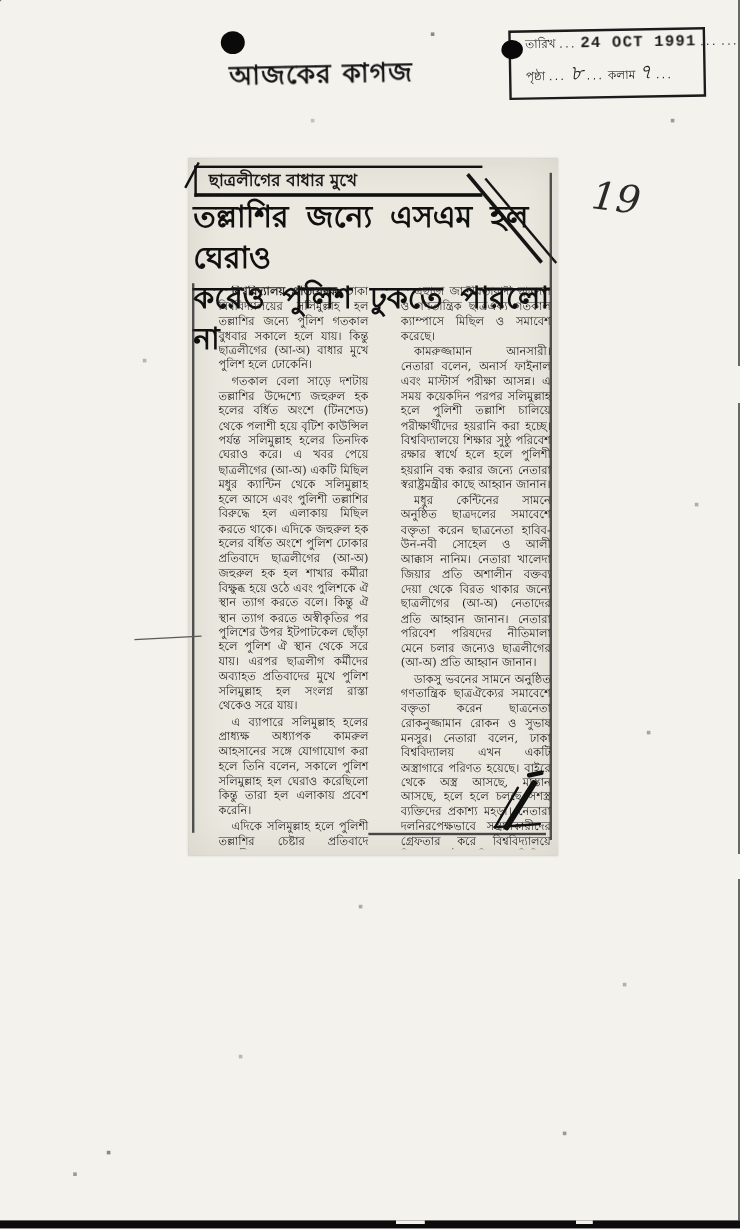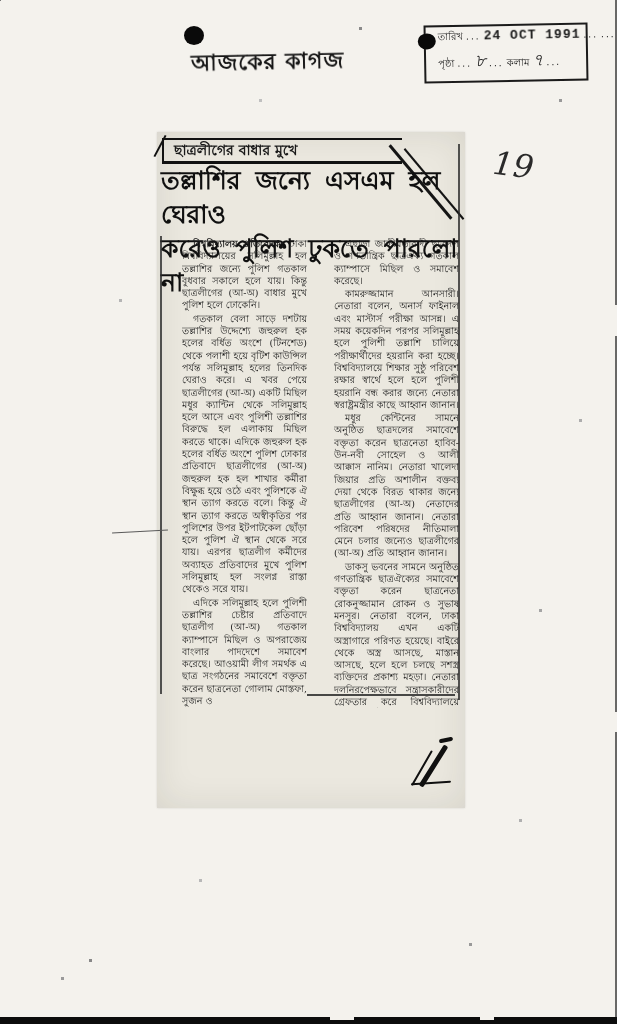--- a/index.html
+++ b/index.html
@@ -32,21 +32,21 @@
   .stamp-row{display:flex;align-items:baseline;gap:3px;padding:2px 4px 0 12px;white-space:nowrap;}
   .stamp-label{font-size:10px;font-weight:400;}
   .stamp-dots{font-size:9px;letter-spacing:2px;color:#222;}
   .stamp-date{font-family:"Liberation Mono",monospace;font-weight:700;font-size:13px;letter-spacing:1px;filter:blur(.2px);}
   .hand{font-family:"DejaVu Serif",serif;font-style:italic;font-weight:400;color:#222;}
   .hand-pg{font-size:17px;transform:rotate(-6deg);display:inline-block;}
   .hand-col{font-size:17px;transform:rotate(4deg);display:inline-block;}
   .hand-number{position:absolute;left:493px;top:146px;font-family:"DejaVu Serif",serif;
     font-size:32px;font-style:italic;color:#2a2a2a;transform:rotate(7deg);font-weight:400;}
   
-  .clipping{position:absolute;left:157px;top:132px;width:308px;height:676px;
+  .clipping{position:absolute;left:157px;top:132px;width:308px;height:581px;
     background:#ebe8df;box-shadow:inset 0 0 35px rgba(40,40,30,.10), 0 0 2px rgba(0,0,0,.12);
     color:#191919;}
   .kicker-box{position:absolute;left:5px;top:6px;width:240px;height:26px;
     border-top:2px solid #111;border-bottom:3px solid #111;border-left:2px solid #111;
     font-family:"DejaVu Sans",sans-serif;font-weight:700;font-size:14px;
     display:flex;align-items:center;padding-left:10px;box-sizing:border-box;filter:blur(.15px);}
   .kicker-slash{position:absolute;left:2px;top:2px;width:2px;height:24px;background:#111;transform:rotate(28deg);}
   .headline{position:absolute;left:4px;top:34px;width:300px;
     font-family:Liberation Mono, monospace;font-weight:700;font-size:25px;line-height:34px;
     color:#101010;filter:blur(.2px);}
@@ -113,20 +113,21 @@
     </div>
 
     <div class="rule-left"></div>
     <div class="rule-right"></div>
     <div class="rule-bottom-col2"></div>
 
     <div class="columns">
       <div class="col">
         <p class="first"><span class="byline">বিশ্ববিদ্যালয় প্রতিবেদক:</span> <span>ঢাকা বিশ্ববিদ্যালয়ের সলিমুল্লাহ হল তল্লাশির জন্যে পুলিশ গতকাল বুধবার সকালে হলে যায়। কিন্তু ছাত্রলীগের (আ-অ) বাধার মুখে পুলিশ হলে ঢোকেনি।</span></p>
         <p>গতকাল বেলা সাড়ে দশটায় তল্লাশির উদ্দেশ্যে জহুরুল হক হলের বর্ধিত অংশে (টিনশেড) থেকে পলাশী হয়ে বৃটিশ কাউন্সিল পর্যন্ত সলিমুল্লাহ হলের তিনদিক ঘেরাও করে। এ খবর পেয়ে ছাত্রলীগের (আ-অ) একটি মিছিল মধুর ক্যান্টিন থেকে সলিমুল্লাহ হলে আসে এবং পুলিশী তল্লাশির বিরুদ্ধে হল এলাকায় মিছিল করতে থাকে। এদিকে জহুরুল হক হলের বর্ধিত অংশে পুলিশ ঢোকার প্রতিবাদে ছাত্রলীগের (আ-অ) জহুরুল হক হল শাখার কর্মীরা বিক্ষুব্ধ হয়ে ওঠে এবং পুলিশকে ঐ স্থান ত্যাগ করতে বলে। কিন্তু ঐ স্থান ত্যাগ করতে অস্বীকৃতির পর পুলিশের উপর ইটপাটকেল ছোঁড়া হলে পুলিশ ঐ স্থান থেকে সরে যায়। এরপর ছাত্রলীগ কর্মীদের অব্যাহত প্রতিবাদের মুখে পুলিশ সলিমুল্লাহ হল সংলগ্ন রাস্তা থেকেও সরে যায়।</p>
+        <p>এ ব্যাপারে সলিমুল্লাহ হলের প্রাধ্যক্ষ অধ্যাপক কামরুল আহসানের সঙ্গে যোগাযোগ করা হলে তিনি বলেন, সকালে পুলিশ সলিমুল্লাহ হল ঘেরাও করেছিলো কিন্তু তারা হল এলাকায় প্রবেশ করেনি।</p>
         <p>এদিকে সলিমুল্লাহ হলে পুলিশী তল্লাশির চেষ্টার প্রতিবাদে ছাত্রলীগ (আ-অ) গতকাল ক্যাম্পাসে মিছিল ও অপরাজেয় বাংলার পাদদেশে সমাবেশ করেছে। আওয়ামী লীগ সমর্থক এ ছাত্র সংগঠনের সমাবেশে বক্তৃতা করেন ছাত্রনেতা গোলাম মোস্তফা, সুজন ও</p>
       </div>
       <div class="col">
         <p>এছাড়া জাতীয়তাবাদী ছাত্রদল ও গণতান্ত্রিক ছাত্রঐক্য গতকাল ক্যাম্পাসে মিছিল ও সমাবেশ করেছে।</p>
         <p>কামরুজ্জামান আনসারী। নেতারা বলেন, অনার্স ফাইনাল এবং মাস্টার্স পরীক্ষা আসন্ন। এ সময় কয়েকদিন পরপর সলিমুল্লাহ হলে পুলিশী তল্লাশি চালিয়ে পরীক্ষার্থীদের হয়রানি করা হচ্ছে। বিশ্ববিদ্যালয়ে শিক্ষার সুষ্ঠু পরিবেশ রক্ষার স্বার্থে হলে হলে পুলিশী হয়রানি বন্ধ করার জন্যে নেতারা স্বরাষ্ট্রমন্ত্রীর কাছে আহ্বান জানান।</p>
         <p>মধুর কেন্টিনের সামনে অনুষ্ঠিত ছাত্রদলের সমাবেশে বক্তৃতা করেন ছাত্রনেতা হাবিব-উন-নবী সোহেল ও আলী আক্কাস নানিম। নেতারা খালেদা জিয়ার প্রতি অশালীন বক্তব্য দেয়া থেকে বিরত থাকার জন্যে ছাত্রলীগের (আ-অ) নেতাদের প্রতি আহ্বান জানান। নেতারা পরিবেশ পরিষদের নীতিমালা মেনে চলার জন্যেও ছাত্রলীগের (আ-অ) প্রতি আহ্বান জানান।</p>
         <p>ডাকসু ভবনের সামনে অনুষ্ঠিত গণতান্ত্রিক ছাত্রঐক্যের সমাবেশে বক্তৃতা করেন ছাত্রনেতা রোকনুজ্জামান রোকন ও সুভাষ মনসুর। নেতারা বলেন, ঢাকা বিশ্ববিদ্যালয় এখন একটি অস্ত্রাগারে পরিণত হয়েছে। বাইরে থেকে অস্ত্র আসছে, মাস্তান আসছে, হলে হলে চলছে সশস্ত্র ব্যক্তিদের প্রকাশ্য মহড়া। নেতারা দলনিরপেক্ষভাবে সন্ত্রাসকারীদের গ্রেফতার করে বিশ্ববিদ্যালয়ে শিক্ষার সুষ্ঠু পরিবেশ ফিরিয়ে আনার জন্যে সরকারের প্রতি আহ্বান জানান। এর আগে জোটের ২৮ অক্টোবর অনুষ্ঠিতব্য সমাবেশের সমর্থনে গণতান্ত্রিক ছাত্রঐক্যের একটি মিছিল ক্যাম্পাস প্রদক্ষিণ করে।</p>
       </div>
     </div>
 

